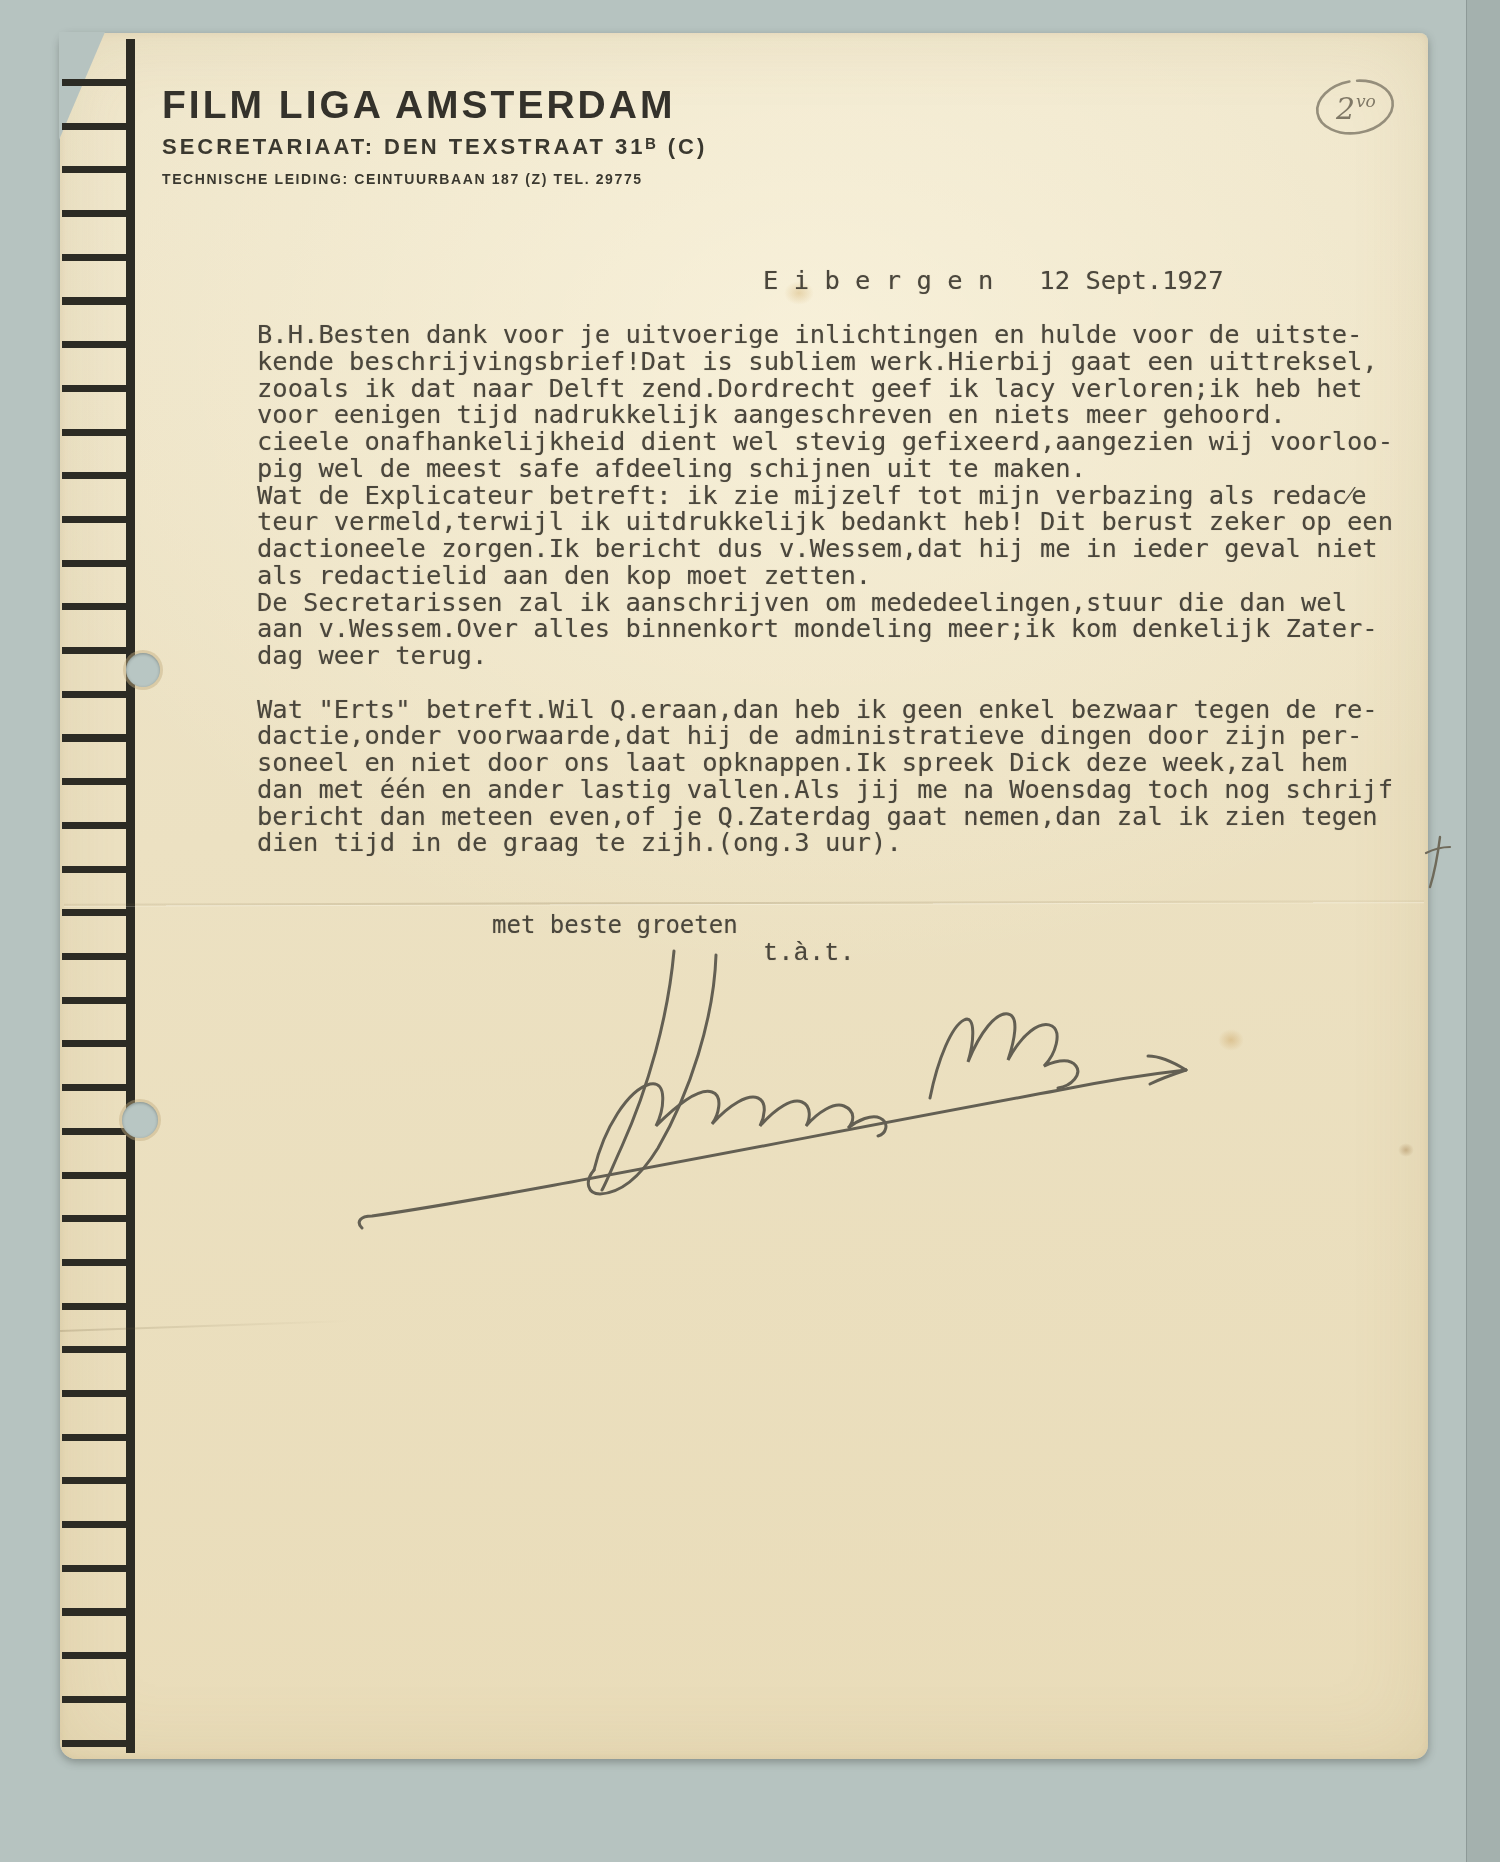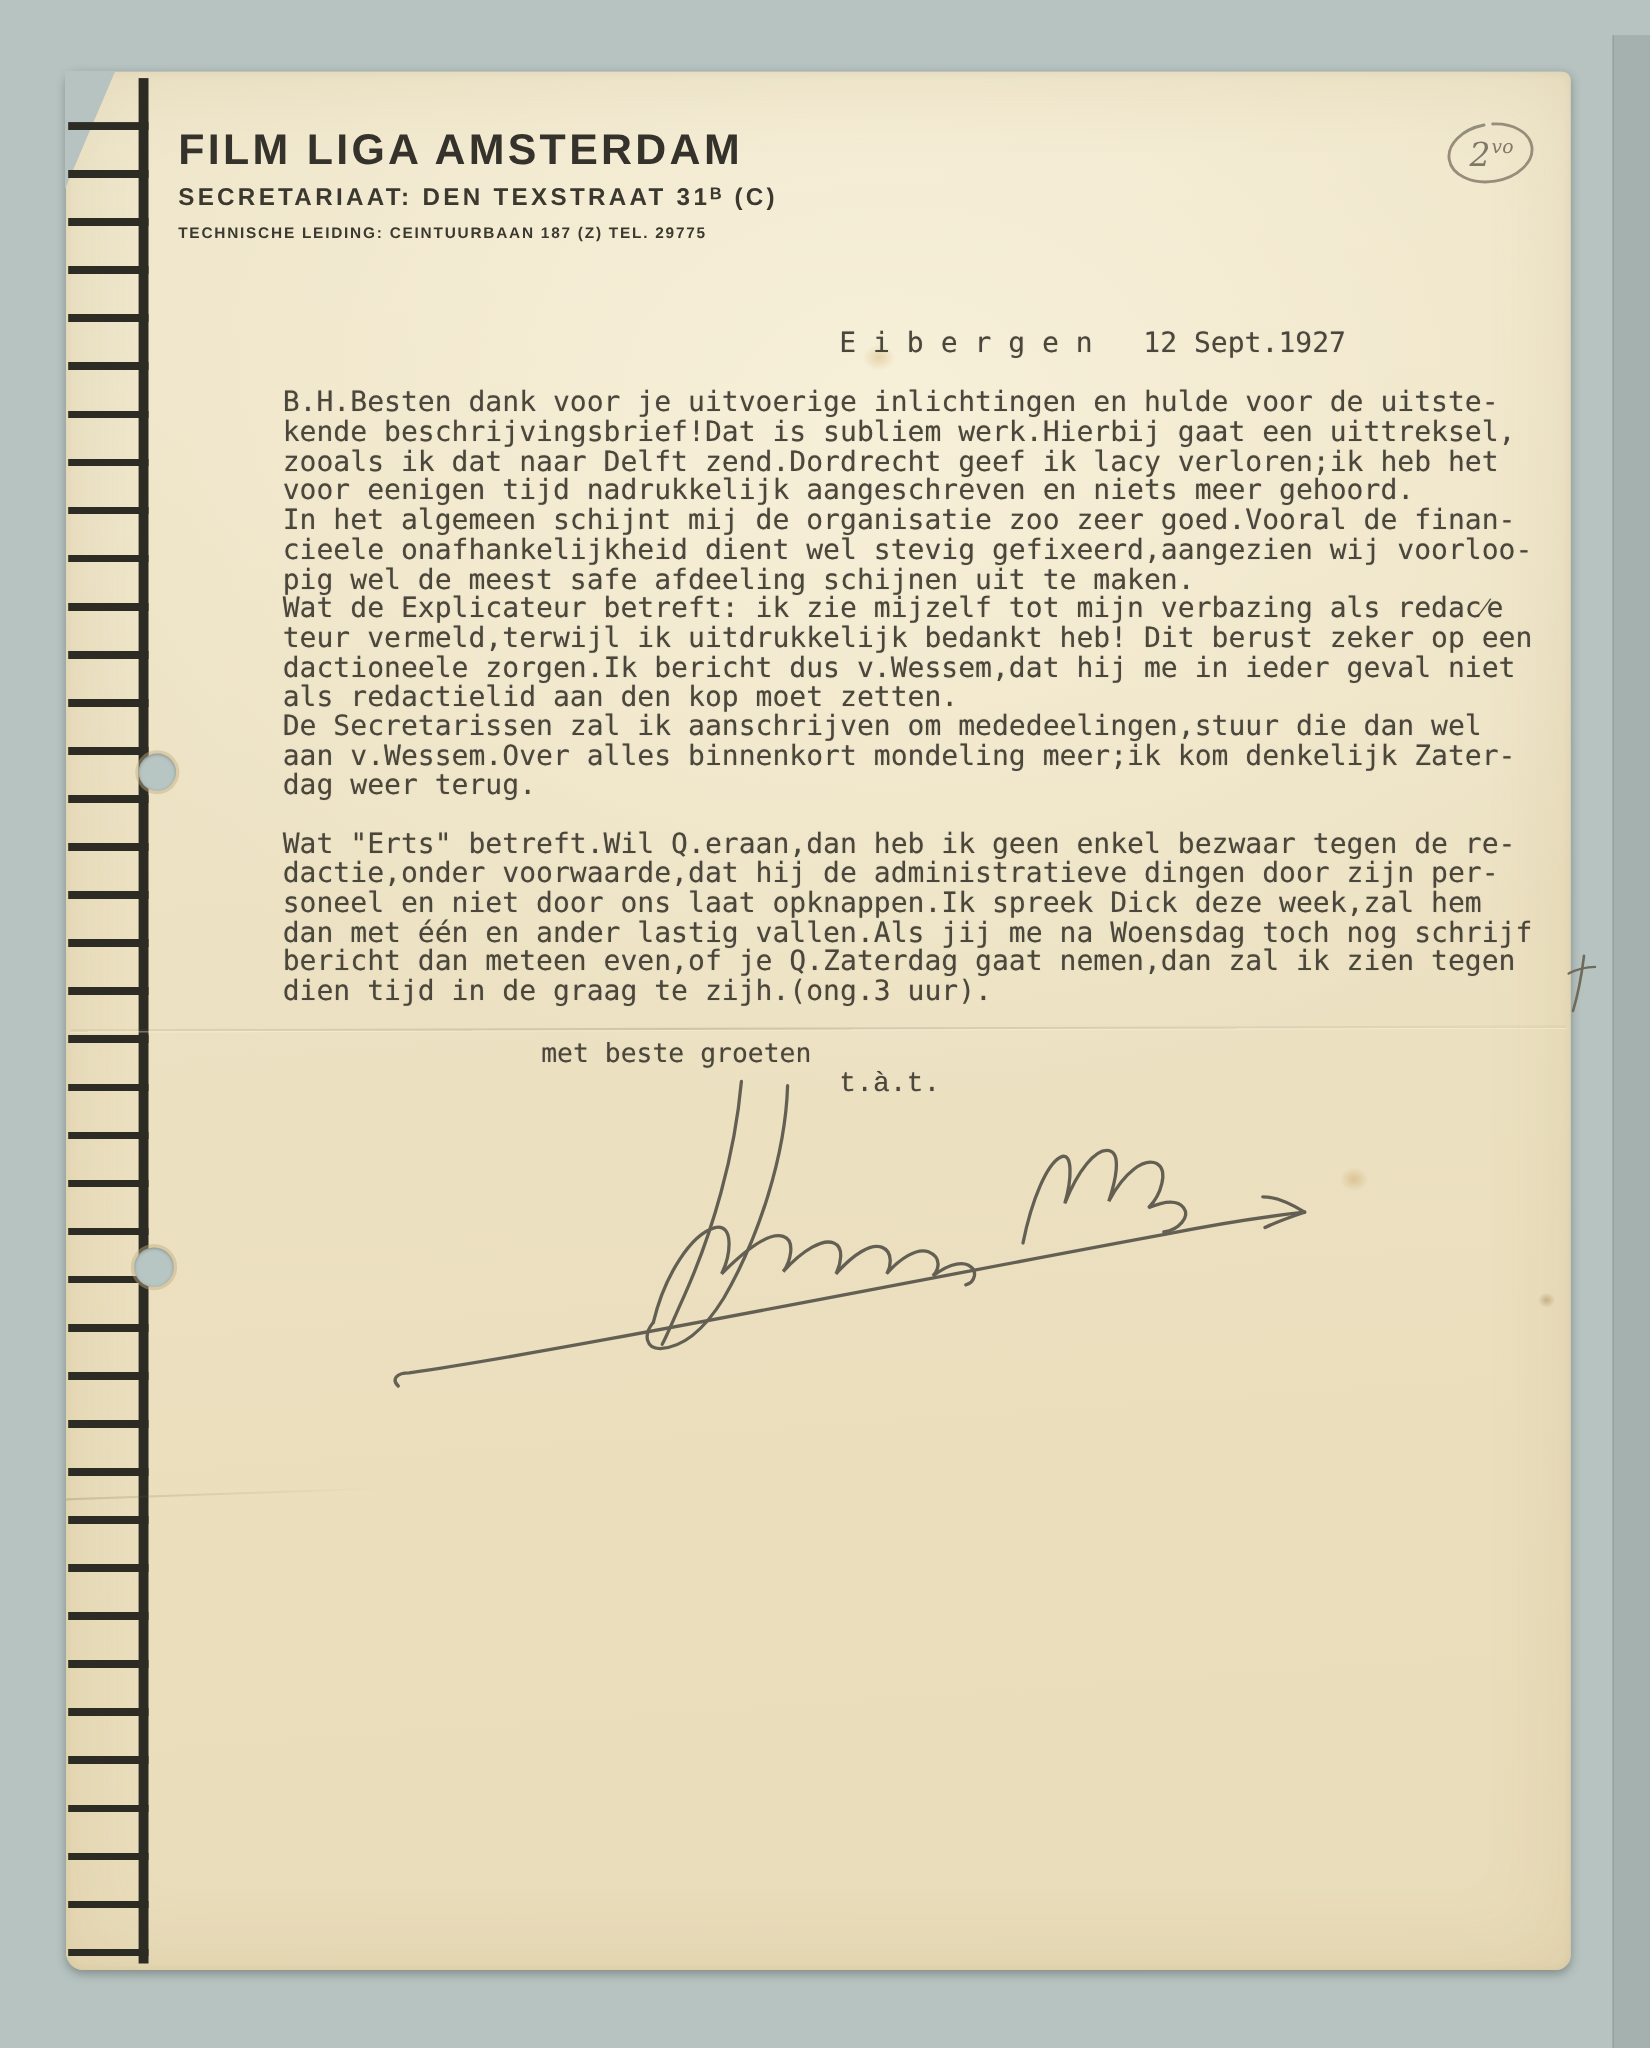--- a/index.html
+++ b/index.html
@@ -3,21 +3,21 @@
 <meta charset="utf-8">
 <style>
   html,body{margin:0;padding:0;}
   body{
     width:1500px;height:1862px;
     background:#b6c3c0;
     overflow:hidden;
     position:relative;
     font-family:"DejaVu Sans Mono",monospace;
   }
-  .scan{position:absolute;inset:0;margin-top:32px;}
+  .scan{position:absolute;inset:0;}
   .right-band{
     position:absolute;left:1466px;top:0;width:34px;height:1862px;
     background:rgba(98,114,110,0.22);
     border-left:1px solid rgba(70,85,82,0.25);
   }
   .paper{
     position:absolute;left:60px;top:33px;width:1368px;height:1726px;
     background:
       radial-gradient(ellipse 1200px 900px at 55% 18%, rgba(255,250,232,0.55), rgba(255,250,232,0) 70%),
       linear-gradient(176deg,#efe6cb 0%,#ece1c2 45%,#e9dcb9 100%);
@@ -141,21 +141,20 @@
       <text x="66" y="44" font-family="DejaVu Serif,serif" font-style="italic" font-size="17" fill="#7f7866">vo</text>
     </svg>
 
     <div class="typewritten dateline">E i b e r g e n   12 Sept.1927</div>
 
     <div class="typewritten body-block">
         <div class="tw-line">B.H.Besten dank voor je uitvoerige inlichtingen en hulde voor de uitste-</div>
         <div class="tw-line">kende beschrijvingsbrief!Dat is subliem werk.Hierbij gaat een uittreksel,</div>
         <div class="tw-line">zooals ik dat naar Delft zend.Dordrecht geef ik lacy verloren;ik heb het</div>
         <div class="tw-line">voor eenigen tijd nadrukkelijk aangeschreven en niets meer gehoord.</div>
-        <div class="tw-line">In het algemeen schijnt mij de organisatie zoo zeer goed.Vooral de finan-</div>
         <div class="tw-line">cieele onafhankelijkheid dient wel stevig gefixeerd,aangezien wij voorloo-</div>
         <div class="tw-line">pig wel de meest safe afdeeling schijnen uit te maken.</div>
         <div class="tw-line">Wat de Explicateur betreft: ik zie mijzelf tot mijn verbazing als redac⁄e</div>
         <div class="tw-line">teur vermeld,terwijl ik uitdrukkelijk bedankt heb! Dit berust zeker op een</div>
         <div class="tw-line">dactioneele zorgen.Ik bericht dus v.Wessem,dat hij me in ieder geval niet</div>
         <div class="tw-line">als redactielid aan den kop moet zetten.</div>
         <div class="tw-line">De Secretarissen zal ik aanschrijven om mededeelingen,stuur die dan wel</div>
         <div class="tw-line">aan v.Wessem.Over alles binnenkort mondeling meer;ik kom denkelijk Zater-</div>
         <div class="tw-line">dag weer terug.</div>
         <div class="tw-line"></div>

